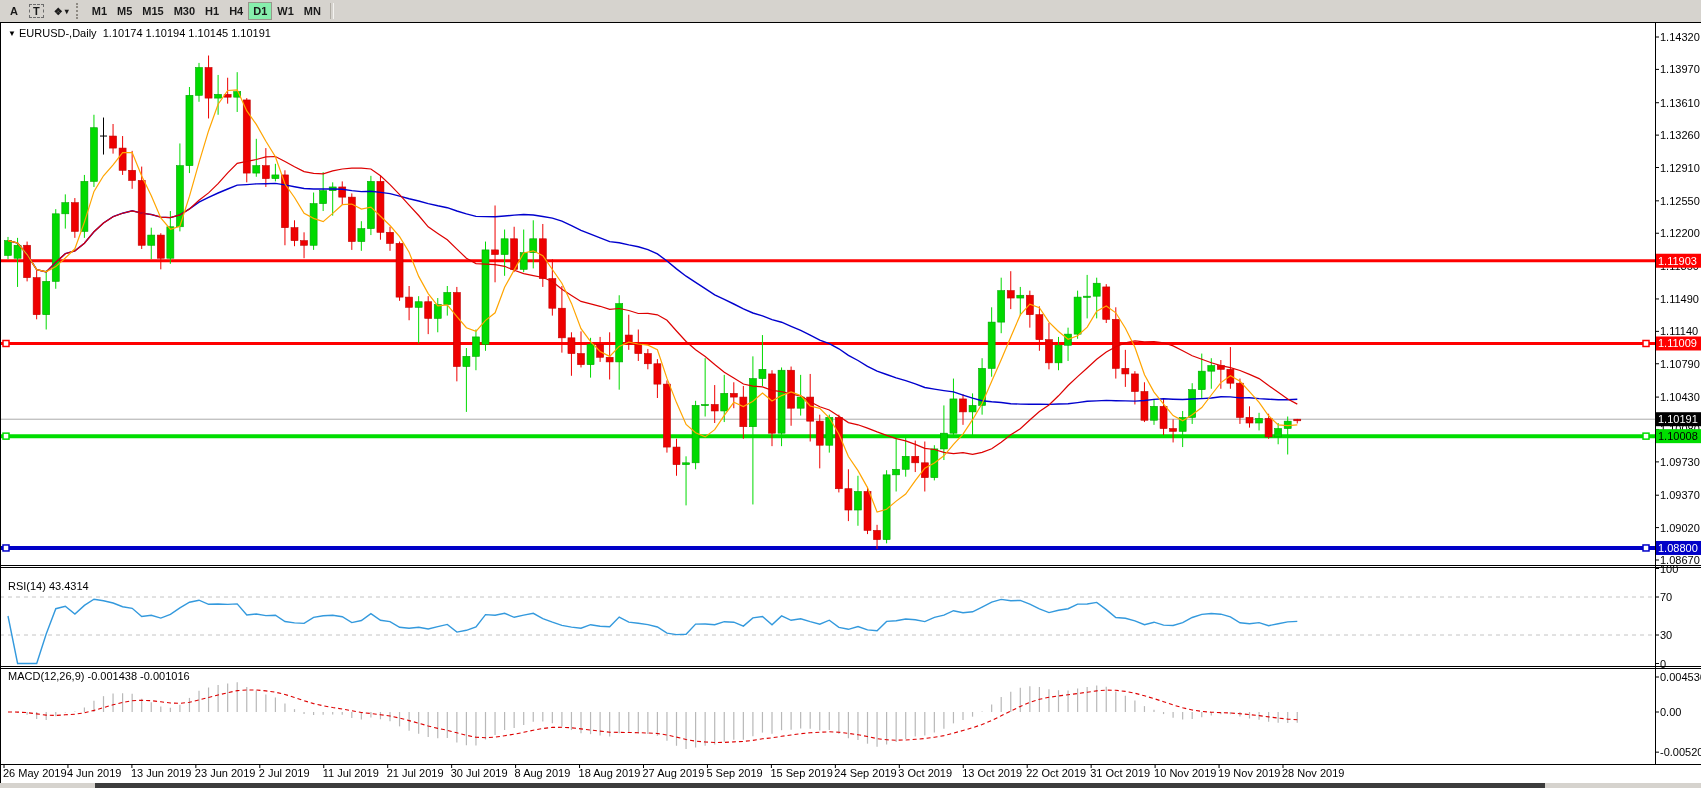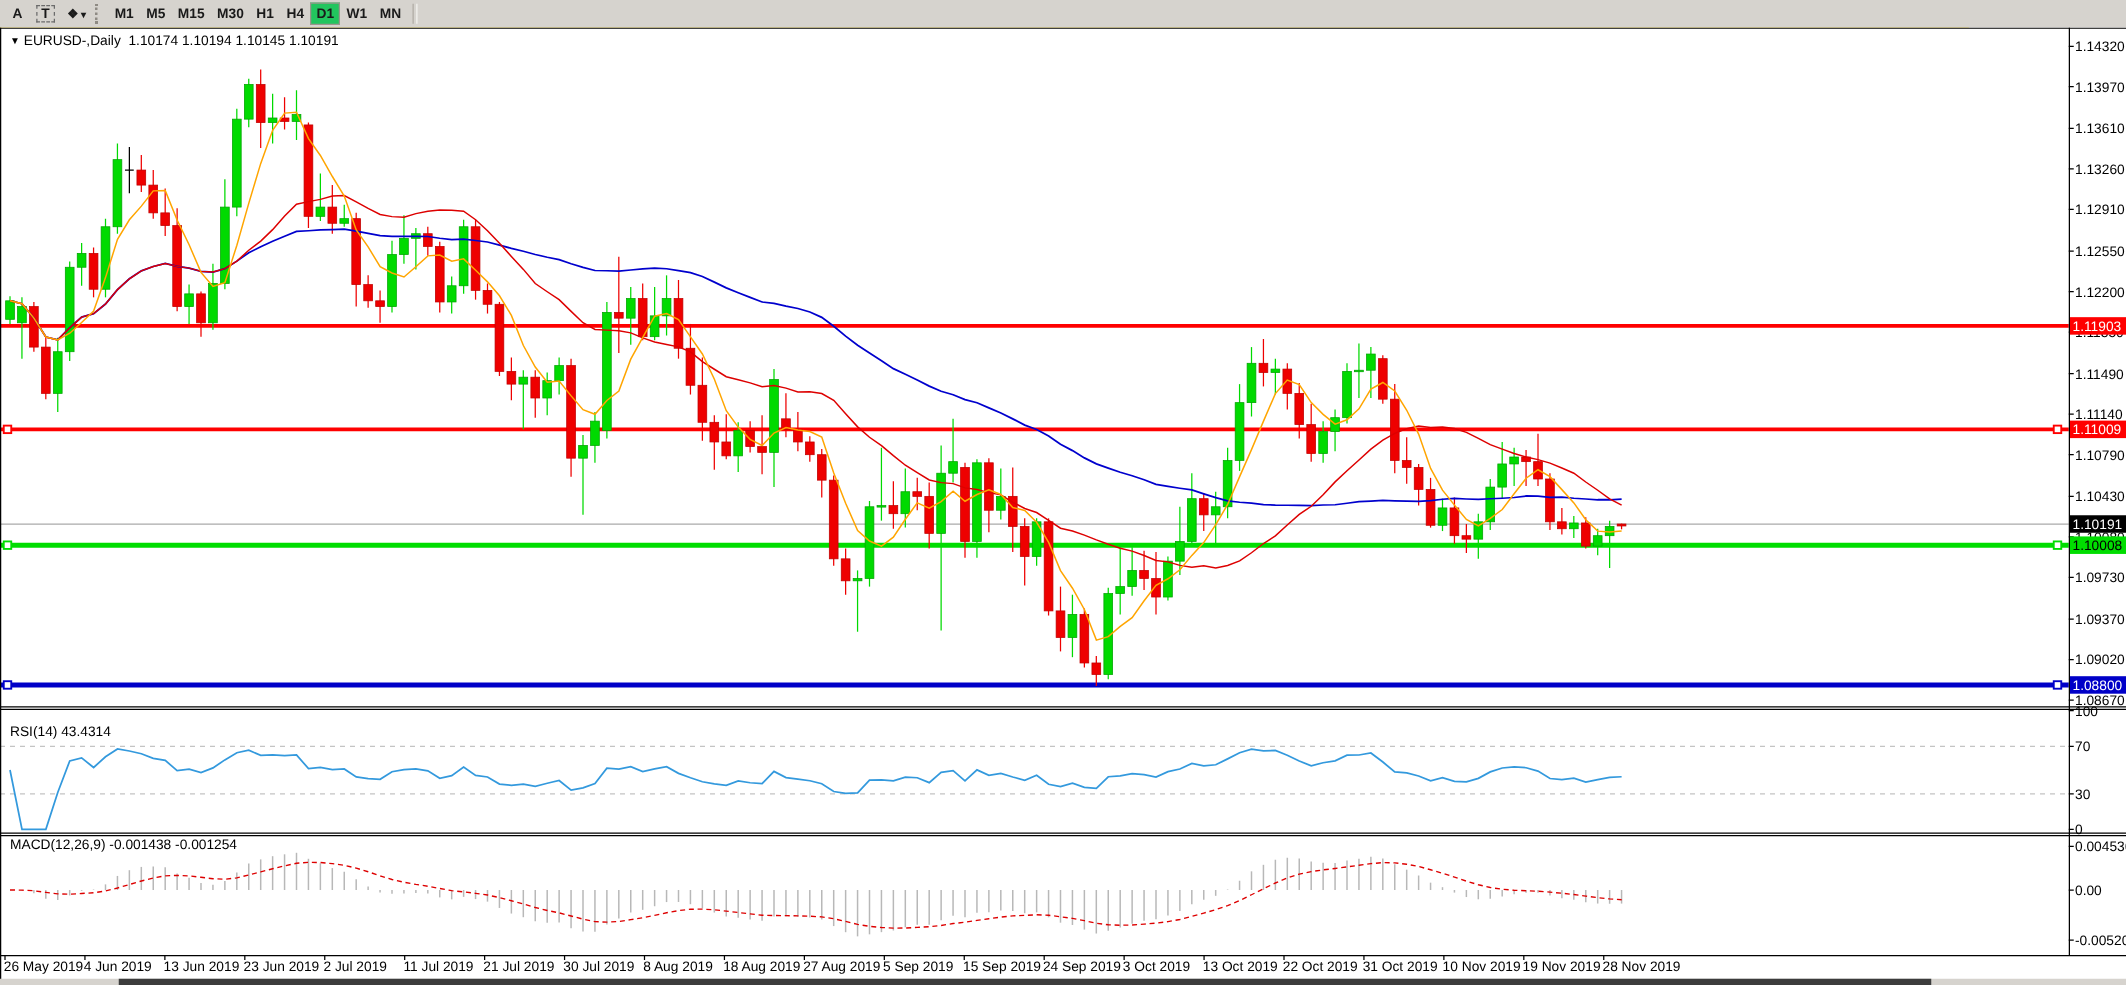--- a/index.html
+++ b/index.html
@@ -3,27 +3,27 @@
 <meta charset="utf-8">
 <style>
   html,body{margin:0;padding:0;background:#fff;width:1701px;height:788px;overflow:hidden;
     font-family:"Liberation Sans",sans-serif;-webkit-font-smoothing:none;}
   #app{position:relative;width:1701px;height:788px;background:#fff;}
   
   .toolbar{position:absolute;left:0;top:0;width:1701px;height:22px;background:#d6d3ce;
     display:flex;align-items:center;padding-left:4px;box-sizing:border-box;}
   .tbtn{height:18px;min-width:20px;padding:0 4px;display:flex;align-items:center;justify-content:center;
     font-size:11px;font-weight:700;color:#1a1a1a;border:1px solid transparent;box-sizing:border-box;cursor:default;}
-  .tbtn.active{background:#22c55e;border:1px solid #9a958c;}
+  .tbtn.active{background:#86efac;border:1px solid #9a958c;}
   .tbtn .dashedT{border:1px dashed #6b6b6b;padding:0 3px;font-weight:700;}
   .tbtn .caret{font-size:8px;margin-left:2px;}
   .tb-sep{width:2px;height:16px;border-left:1px solid #b0aca4;border-right:1px solid #f4f3f0;margin:0 4px;}
   .tb-grip{width:5px;height:16px;border-left:2px dotted #8e8a83;margin:0 4px 0 2px;}
   
-  .chart-window{position:absolute;left:0;top:22px;width:1575px;height:766px;background:#fde047;}
+  .chart-window{position:absolute;left:0;top:22px;width:1575px;height:766px;background:#ef4444;}
   #chart-svg{position:absolute;left:0;top:0;}
   .overlay-label{position:absolute;font-size:11px;color:#000;white-space:pre;z-index:5;}
   .overlay-label .tri{font-size:8px;vertical-align:1px;}
   .lbl-title{left:8px;top:5px;}
   .lbl-rsi{left:8px;top:558px;}
   .lbl-macd{left:8px;top:648px;}
 </style>
 </head>
 <body>
 
@@ -47,21 +47,21 @@
       <div class="tbtn">H4</div>
       <div class="tbtn active">D1</div>
       <div class="tbtn">W1</div>
       <div class="tbtn">MN</div>
       <div class="tb-sep"></div>
     </div>
 
   <div class="chart-window">
     <div class="overlay-label lbl-title"><span class="tri">▼</span> <span>EURUSD-,Daily</span>  <span>1.10174 1.10194 1.10145 1.10191</span></div>
     <div class="overlay-label lbl-rsi">RSI(14) 43.4314</div>
-    <div class="overlay-label lbl-macd">MACD(12,26,9) -0.001438 -0.001254</div>
+    <div class="overlay-label lbl-macd">MACD(12,26,9) -0.001438 -0.001016</div>
     <svg id="chart-svg" width="1701" height="766">
         <rect x="0" y="0" width="1701" height="766" fill="#ffffff"></rect>
         <line x1="0" y1="238.73292035398254" x2="1655" y2="238.73292035398254" stroke="#ff0000" stroke-width="3"></line>
         <line x1="0" y1="321.4872566371679" x2="1655" y2="321.4872566371679" stroke="#ff0000" stroke-width="3"></line>
         <rect x="3" y="318.4872566371679" width="6" height="6" fill="#ffffff" stroke="#ff0000" stroke-width="1.5"></rect>
         <rect x="1643" y="318.4872566371679" width="6" height="6" fill="#ffffff" stroke="#ff0000" stroke-width="1.5"></rect>
         <line x1="0" y1="414.14619469026593" x2="1655" y2="414.14619469026593" stroke="#00dd00" stroke-width="4"></line>
         <rect x="3" y="411.14619469026593" width="6" height="6" fill="#ffffff" stroke="#00dd00" stroke-width="1.5"></rect>
         <rect x="1643" y="411.14619469026593" width="6" height="6" fill="#ffffff" stroke="#00dd00" stroke-width="1.5"></rect>
         <line x1="0" y1="525.9663716814152" x2="1655" y2="525.9663716814152" stroke="#0000c8" stroke-width="4"></line>

